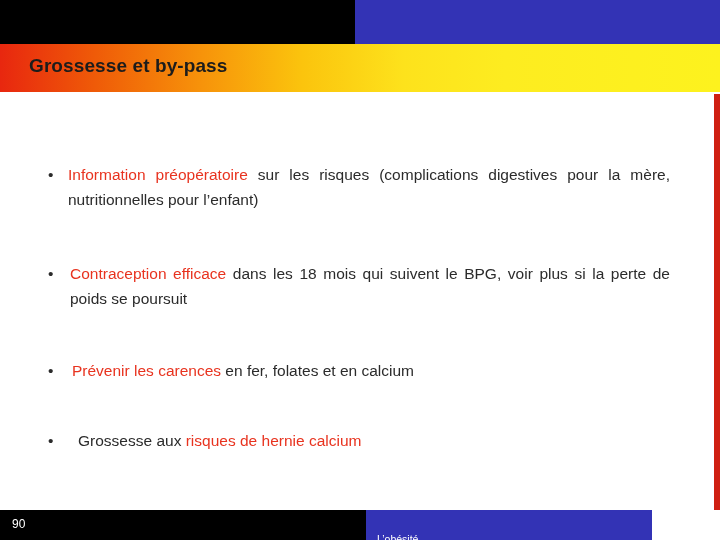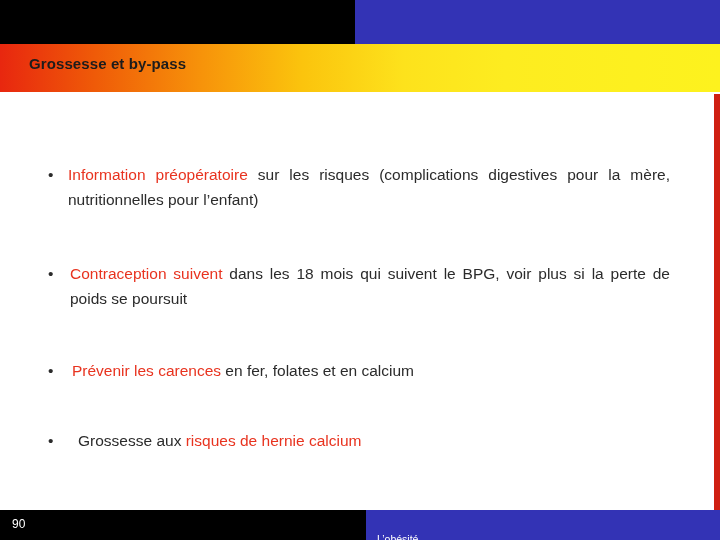--- a/index.html
+++ b/index.html
@@ -55,21 +55,21 @@
         #fbc40d 42%,
         #fde21c 56%,
         #fdec20 70%,
         #fdf01f 88%,
         #fdf21e 100%);
   }
   .title-band .title-text {
     position: absolute;
     left: 29px;
     top: 11px;
-    font-size: 15px;
+    font-size: 19px;
     font-weight: bold;
     color: #1c1c1c;
     letter-spacing: 0.1px;
     white-space: nowrap;
   }
   
   .title-band-underline {
     position: absolute;
     left: 0;
     top: 92px;
@@ -122,21 +122,21 @@
   .b4 .btext { padding-left: 30px; }
 
   .hl { color: #e8331f; text-align: right; }
   .just { text-align: justify; text-align-last: left; }
 
   
   .bottom-bar {
     position: absolute;
     left: 0;
     bottom: 0;
-    width: 720px;
+    width: 652px;
     height: 30px;
     display: flex;
   }
   .bottom-black {
     width: 366px;
     height: 30px;
     background: #000000;
     position: relative;
   }
   .bottom-blue {
@@ -179,21 +179,21 @@
 
   <div class="content">
 
     <div class="bullet b1 just">
       <span class="marker">•</span>
       <span class="btext"><span class="hl">Information préopératoire </span><span>sur les risques (complications digestives pour la mère, nutritionnelles pour l’enfant)</span></span>
     </div>
 
     <div class="bullet b2 just">
       <span class="marker">•</span>
-      <span class="btext"><span class="hl">Contraception suivent </span><span>dans les 18 mois qui suivent le BPG, voir plus si la perte de poids se poursuit</span></span>
+      <span class="btext"><span class="hl">Contraception efficace </span><span>dans les 18 mois qui suivent le BPG, voir plus si la perte de poids se poursuit</span></span>
     </div>
 
     <div class="bullet b3">
       <span class="marker">•</span>
       <span class="btext"><span class="hl">Prévenir les carences </span><span>en fer, folates et en calcium</span></span>
     </div>
 
     <div class="bullet b4">
       <span class="marker">•</span>
       <span class="btext"><span>Grossesse aux </span><span class="hl">risques de hernie calcium</span></span>

